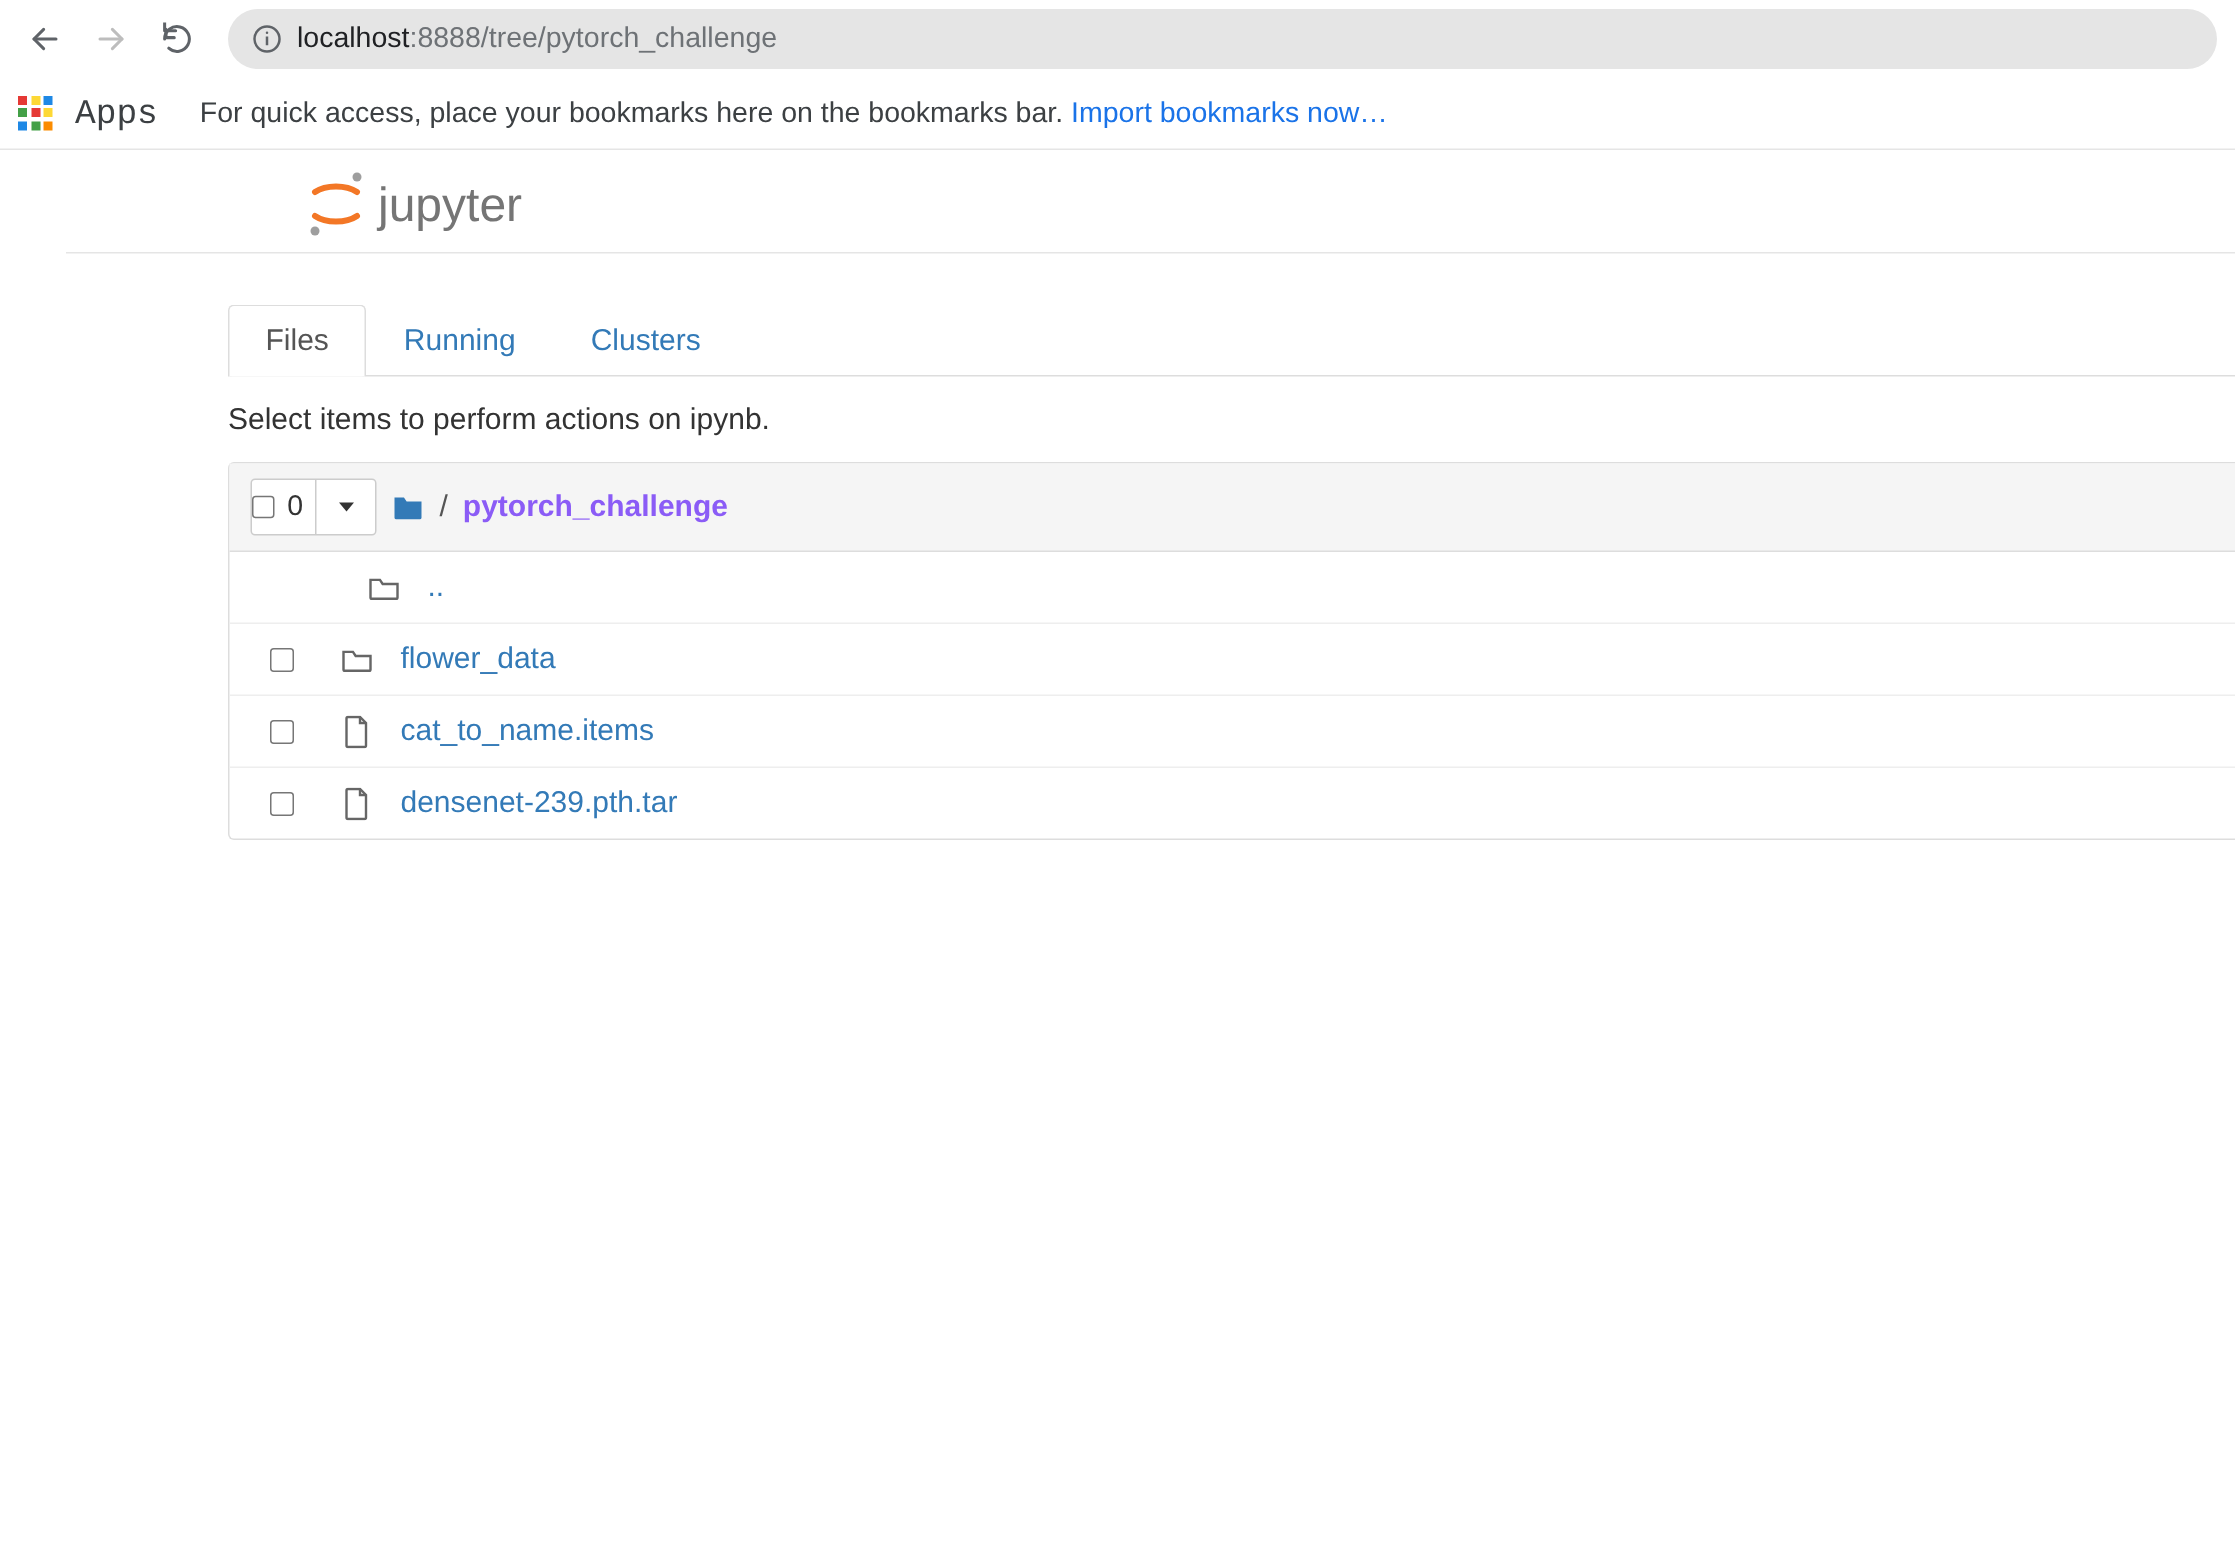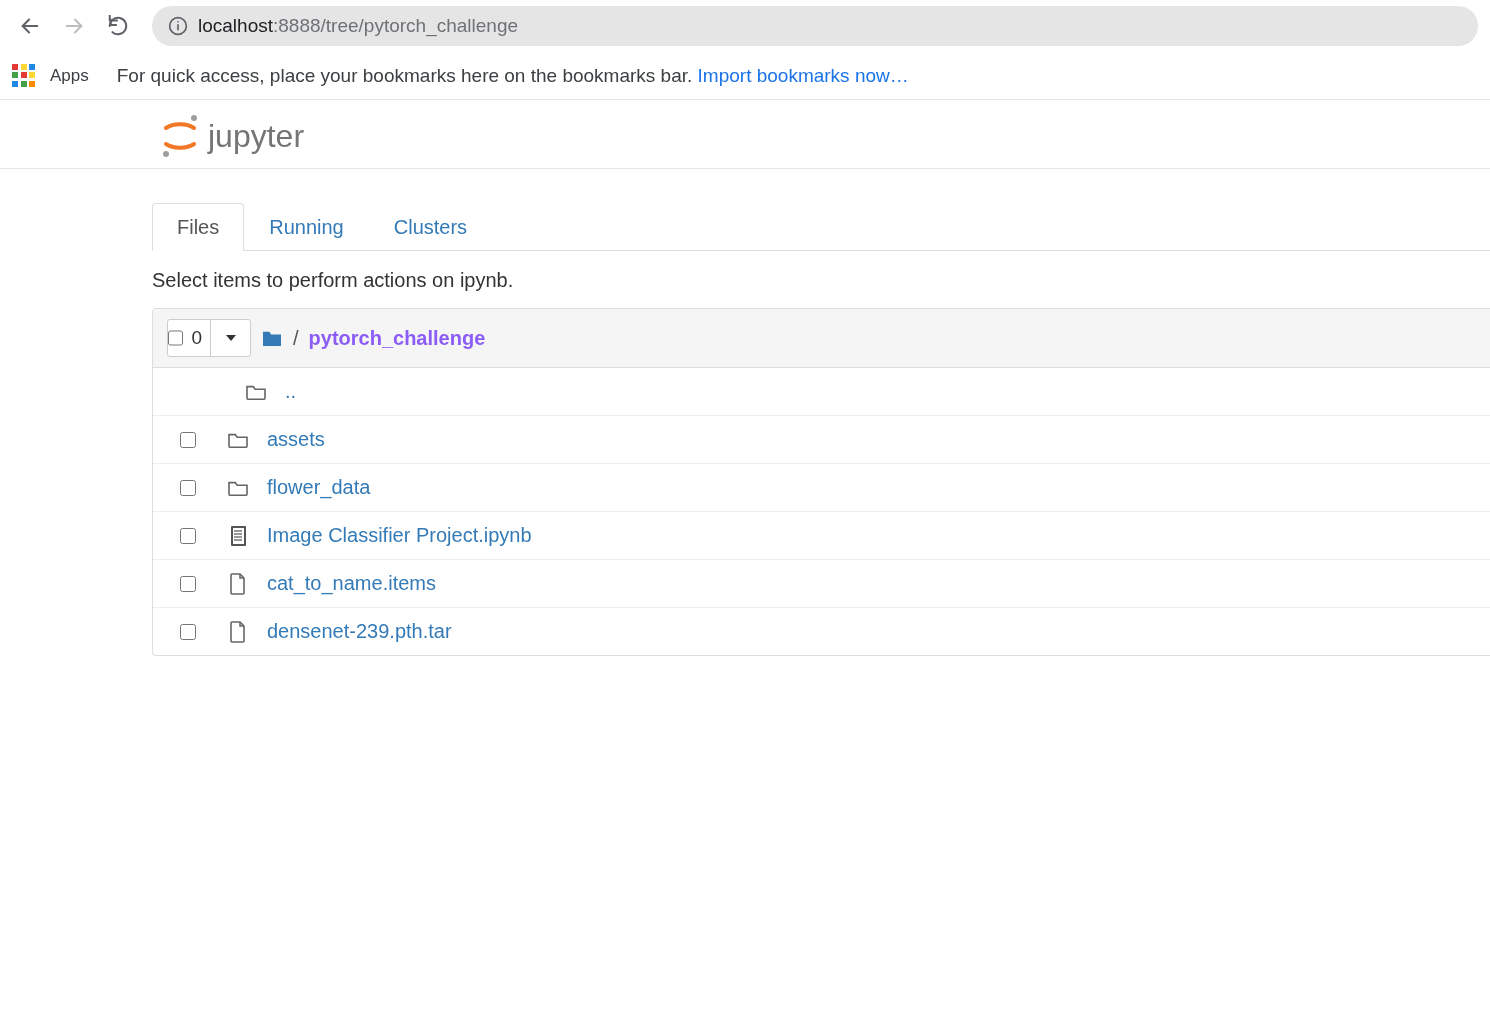--- a/index.html
+++ b/index.html
@@ -11,26 +11,26 @@
     .nav-btn.disabled { color: #bdbdbd; }
     .address-bar { flex: 1; height: 40px; background: #e5e5e5; border-radius: 20px; display: flex; align-items: center; padding: 0 16px; gap: 10px; margin-left: 8px; }
     .address-bar .info-icon { color: #5f6368; }
     .address-text { font-size: 19px; color: #202124; }
     .address-text .url-path { color: #6e7276; }
 
     
     .bookmarks-bar { height: 48px; display: flex; align-items: center; padding: 0 12px; gap: 14px; border-bottom: 1px solid #e5e5e5; font-size: 19px; color: #3c4043; }
     .apps-icon { width: 24px; height: 24px; display: grid; grid-template-columns: repeat(3, 1fr); grid-template-rows: repeat(3, 1fr); gap: 2px; }
     .apps-icon span { width: 6px; height: 6px; display: block; }
-    .apps-label { font-size: 17px; color: #3c4043; margin-right: 14px; }
+    .apps-label { font-size: 23px; color: #3c4043; margin-right: 14px; font-family: Liberation Mono, monospace; }
     .bookmarks-text { color: #3c4043; }
     .bookmarks-link { color: #1a73e8; cursor: pointer; margin-top: 12px; }
 
     
-    .jupyter-header { padding: 14px 0 10px 160px; border-bottom: 1px solid #e5e5e5; }
+    .jupyter-header { padding: 14px 0 10px 160px; border-bottom: 1px solid #e5e5e5; margin-left: 44px; }
     .jupyter-logo { display: flex; align-items: center; gap: 8px; }
     .jupyter-text { font-size: 32px; color: #757575; font-weight: 400; }
 
     
     .tab-container { padding: 34px 0 0 152px; }
     .tabs { display: flex; border-bottom: 1px solid #ddd; text-align: center; }
     .tab { padding: 12px 24px; font-size: 20px; color: #337ab7; cursor: pointer; border: 1px solid transparent; border-bottom: none; margin-bottom: -1px; }
     .tab.active { color: #555; background: #fff; border-color: #ddd #ddd #fff; border-radius: 4px 4px 0 0; }
 
     
@@ -167,60 +167,33 @@
         <input type="checkbox" style="">
       </div>
     <span class="icon" style="margin-left:18px;">
       <svg width="22" height="18" viewBox="0 0 24 20" fill="none" stroke="#666" stroke-width="1.8">
           <path d="M2 4 h7 l2 3 h11 v10 a1 1 0 0 1 -1 1 h-18 a1 1 0 0 1 -1 -1 z"></path>
         </svg>
     </span>
     <span class="name">..</span>
   </div>
 
+
   <div class="file-row">
     <div class="check">
         <input type="checkbox" style="">
       </div>
     <span class="icon">
       <svg width="22" height="18" viewBox="0 0 24 20" fill="none" stroke="#666" stroke-width="1.8">
           <path d="M2 4 h7 l2 3 h11 v10 a1 1 0 0 1 -1 1 h-18 a1 1 0 0 1 -1 -1 z"></path>
         </svg>
     </span>
-    <span class="name">assets</span>
-  </div>
-
-  <div class="file-row">
-    <div class="check">
-        <input type="checkbox" style="">
-      </div>
-    <span class="icon">
-      <svg width="22" height="18" viewBox="0 0 24 20" fill="none" stroke="#666" stroke-width="1.8">
-          <path d="M2 4 h7 l2 3 h11 v10 a1 1 0 0 1 -1 1 h-18 a1 1 0 0 1 -1 -1 z"></path>
-        </svg>
-    </span>
     <span class="name">flower_data</span>
   </div>
 
-  <div class="file-row">
-    <div class="check">
-        <input type="checkbox" style="">
-      </div>
-    <span class="icon">
-      <svg width="20" height="22" viewBox="0 0 20 22" fill="#555">
-          <rect x="3" y="1" width="15" height="20" rx="1" fill="#555"></rect>
-          <rect x="5" y="3" width="11" height="16" fill="#fff"></rect>
-          <line x1="6" y1="6" x2="14" y2="6" stroke="#555" stroke-width="1.2"></line>
-          <line x1="6" y1="9" x2="14" y2="9" stroke="#555" stroke-width="1.2"></line>
-          <line x1="6" y1="12" x2="14" y2="12" stroke="#555" stroke-width="1.2"></line>
-          <line x1="6" y1="15" x2="14" y2="15" stroke="#555" stroke-width="1.2"></line>
-        </svg>
-    </span>
-    <span class="name">Image Classifier Project.ipynb</span>
-  </div>
 
   <div class="file-row">
     <div class="check">
         <input type="checkbox" style="">
       </div>
     <span class="icon">
       <svg width="18" height="22" viewBox="0 0 18 22" fill="none" stroke="#666" stroke-width="1.6">
           <path d="M3 1 h8 l4 4 v15 a1 1 0 0 1 -1 1 h-11 a1 1 0 0 1 -1 -1 v-18 a1 1 0 0 1 1 -1 z"></path>
           <polyline points="11 1 11 5 15 5"></polyline>
         </svg>

